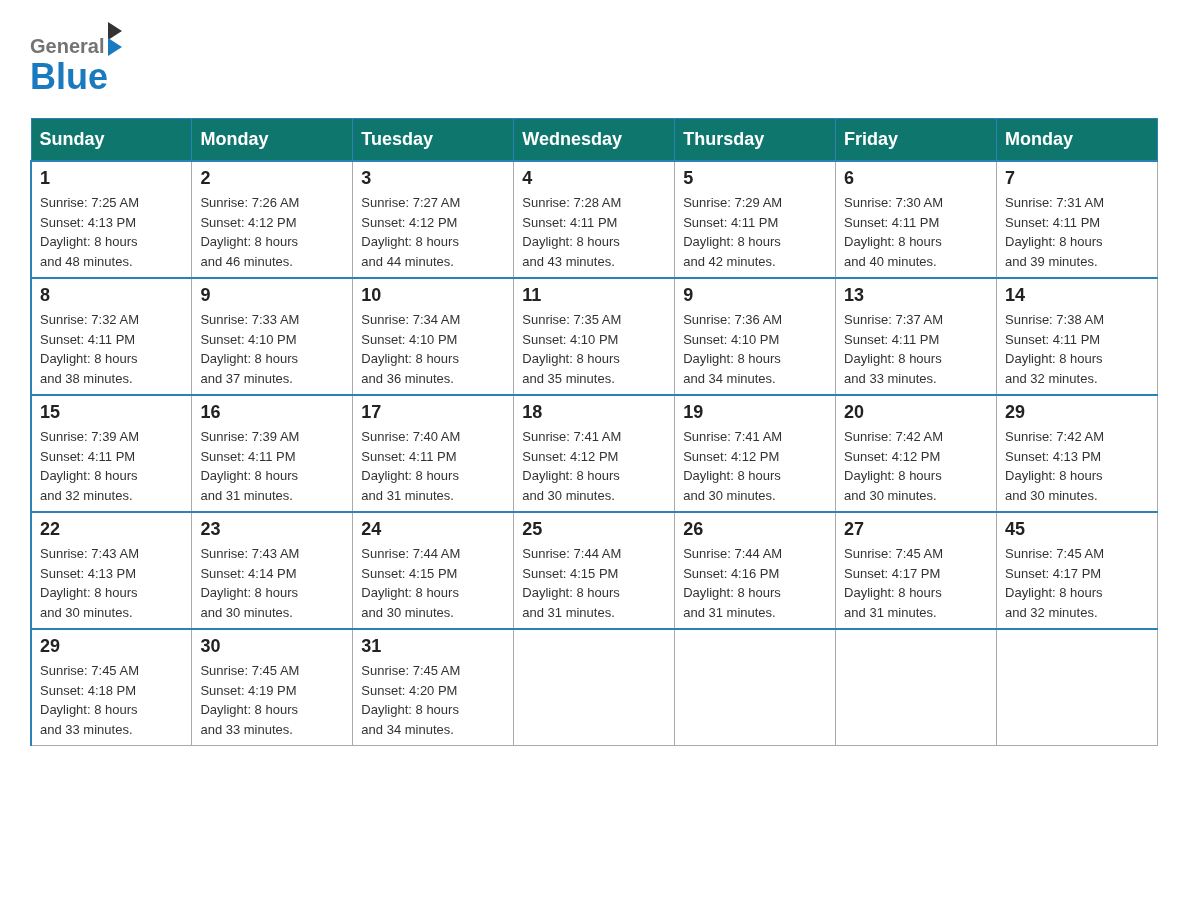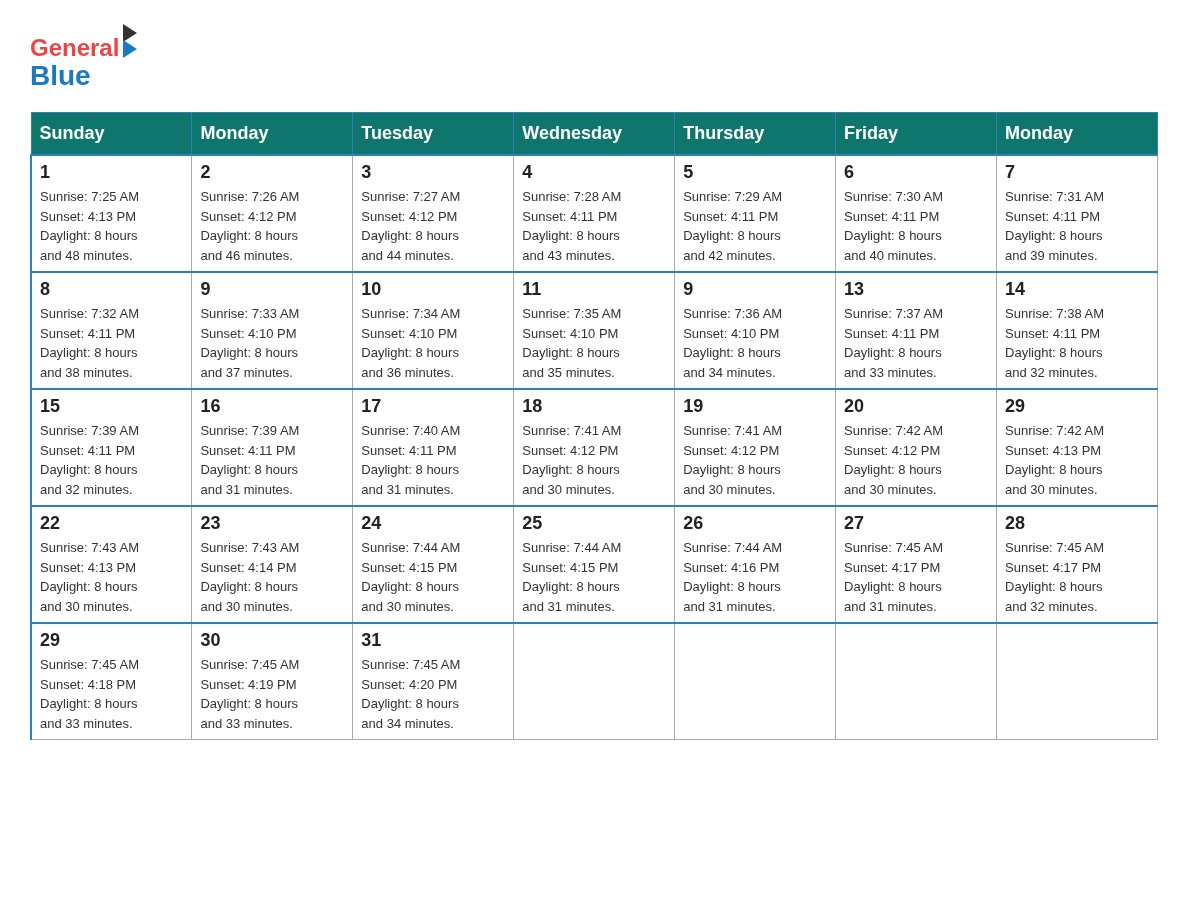--- a/index.html
+++ b/index.html
@@ -15,28 +15,28 @@
       justify-content: space-between;
       align-items: flex-start;
       margin-bottom: 20px;
     }
     .logo {
       display: flex;
       flex-direction: column;
       align-items: flex-start;
     }
     .logo-general {
-      font-size: 24px;
+      font-size: 20px;
       font-weight: bold;
-      color: #ef4444;
+      color: #737373;
       line-height: 1;
       margin-top: 16px;
     }
     .logo-blue {
-      font-size: 28px;
+      font-size: 36px;
       font-weight: bold;
       color: #1a7abf;
       display: flex;
       align-items: center;
     }
     .title-section {
       text-align: right;
     }
     .month-title {
       font-size: 52px;
@@ -369,21 +369,21 @@
         <td>
         <span class="day-number">27</span>
         <div class="day-info">
           Sunrise: 7:45 AM<br>
           Sunset: 4:17 PM<br>
           Daylight: 8 hours<br>
           and 31 minutes.
         </div>
       </td>
         <td>
-        <span class="day-number">28</span>
+        <span class="day-number">45</span>
         <div class="day-info">
           Sunrise: 7:45 AM<br>
           Sunset: 4:17 PM<br>
           Daylight: 8 hours<br>
           and 32 minutes.
         </div>
       </td>
       </tr>
       <tr>
         <td>

